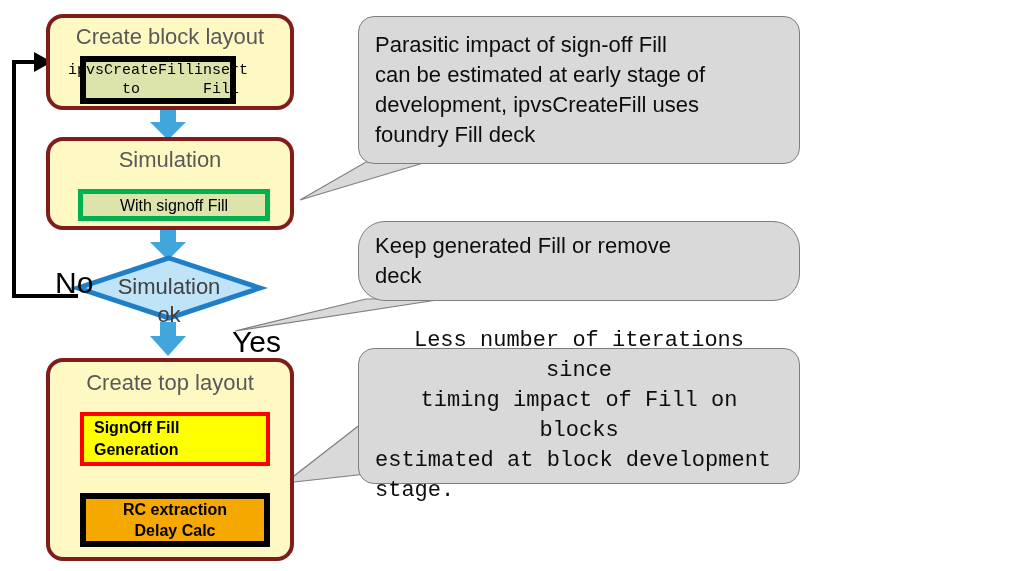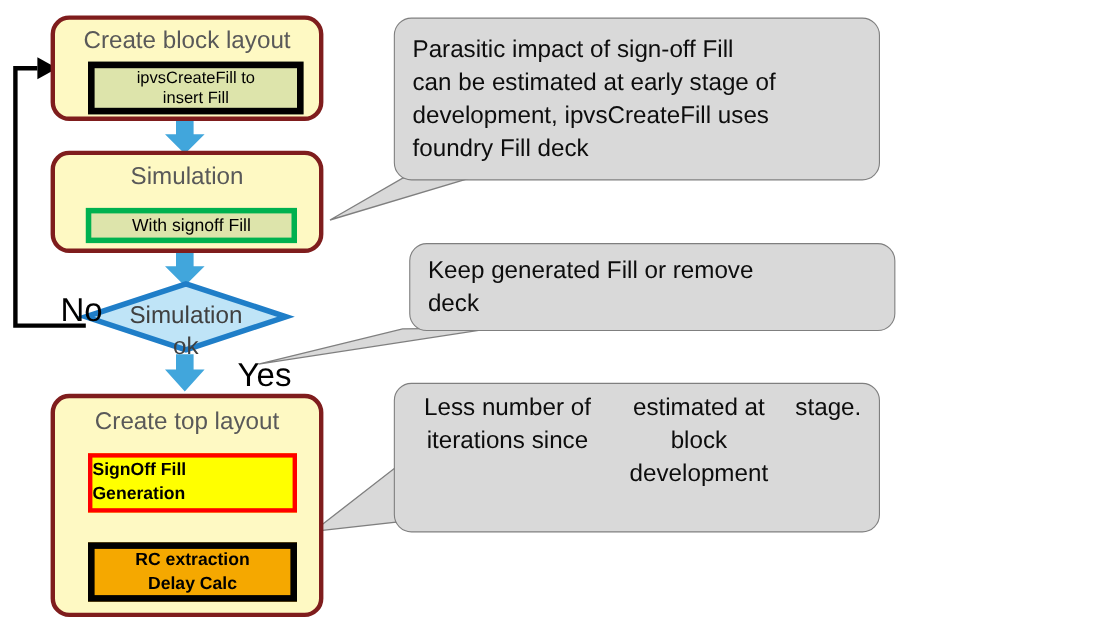--- a/index.html
+++ b/index.html
@@ -65,20 +65,21 @@
     border: 5px solid #00b14f;
     font-size: 16px;
   }
   .chip-yellow {
     background: #ffff00;
     border: 4px solid #ff0000;
     font-weight: bold;
     font-size: 16px;
     justify-content: flex-start;
     text-align: right;
+    padding-left: 10px;
     line-height: 22px;
   }
   .chip-orange {
     background: #f5a800;
     border: 6px solid #000000;
     font-size: 16px;
     line-height: 21px;
     font-weight: bold;
   }
 
@@ -161,62 +162,63 @@
     </g>
 
     <g>
       <polygon points="366,420 366,474 285,483" fill="#d9d9d9" stroke="#7f7f7f" stroke-width="1.2"></polygon>
     </g>
 
   </svg>
 
   <div class="stage" style="left:46px; top:14px; width:248px; height:96px;">
     <div class="stage-title" style="top:6px;">Create block layout</div>
-    <div class="chip chip-olive" style="left:30px; top:38px; width:196px; height:48px; flex-direction:column;">
+    <div class="chip chip-olive" style="left:30px; top:38px; width:156px; height:48px; flex-direction:row;font-family:Liberation Mono, monospace;">
       <span>ipvsCreateFill to</span>
       <span>insert Fill</span>
     </div>
   </div>
 
   <div class="stage" style="left:46px; top:137px; width:248px; height:93px;">
     <div class="stage-title" style="top:6px;">Simulation</div>
     <div class="chip chip-green" style="left:28px; top:48px; width:192px; height:32px;">
       <span>With signoff Fill</span>
     </div>
   </div>
 
   <div class="diamond-label" style="left:78px; top:274px; width:182px;">Simulation</div>
   <div class="diamond-label" style="left:78px; top:302px; width:182px;">ok</div>
 
   <div class="branch-label" style="left:24px; top:270px;">No</div>
-  <div class="branch-label" style="left:185px; top:329px;text-align:right;">Yes</div>
+  <div class="branch-label" style="left:201px; top:329px;text-align:right;">Yes</div>
 
   <div class="stage" style="left:46px; top:358px; width:248px; height:203px;">
     <div class="stage-title" style="top:8px;">Create top layout</div>
     <div class="chip chip-yellow" style="left:30px; top:50px; width:190px; height:54px; flex-direction:column; align-items:flex-start; justify-content:center;">
       <span>SignOff Fill</span>
       <span>Generation</span>
     </div>
     <div class="chip chip-orange" style="left:30px; top:131px; width:190px; height:54px; flex-direction:column;">
       <span>RC extraction</span>
       <span>Delay Calc</span>
     </div>
   </div>
 
   <div class="callout" style="left:358px; top:16px; width:442px; height:148px; flex-direction:column;">
     <span>Parasitic impact of sign-off Fill</span>
     <span>can be estimated at early stage of</span>
     <span>development, ipvsCreateFill uses</span>
     <span>foundry Fill  deck</span>
   </div>
 
-  <div class="callout" style="left:372px; top:221px; width:442px; height:80px; flex-direction:column;">
+  <div class="callout" style="left:358px; top:221px; width:442px; height:80px; flex-direction:column;border-radius:27px;">
     <span>Keep generated Fill  or remove</span>
     <span>deck</span>
   </div>
 
-  <div class="callout" style="left:358px; top:348px; width:442px; height:136px; flex-direction:row;">
+  <div class="callout" style="left:358px; top:348px; width:442px; height:136px; flex-direction:column;font-family:Liberation Mono, monospace;">
     <span>Less number of iterations since</span>
+    <span>timing impact of Fill  on blocks</span>
     <span>estimated at block development</span>
     <span>stage.</span>
   </div>
 
 </div>
 
 </body></html>

